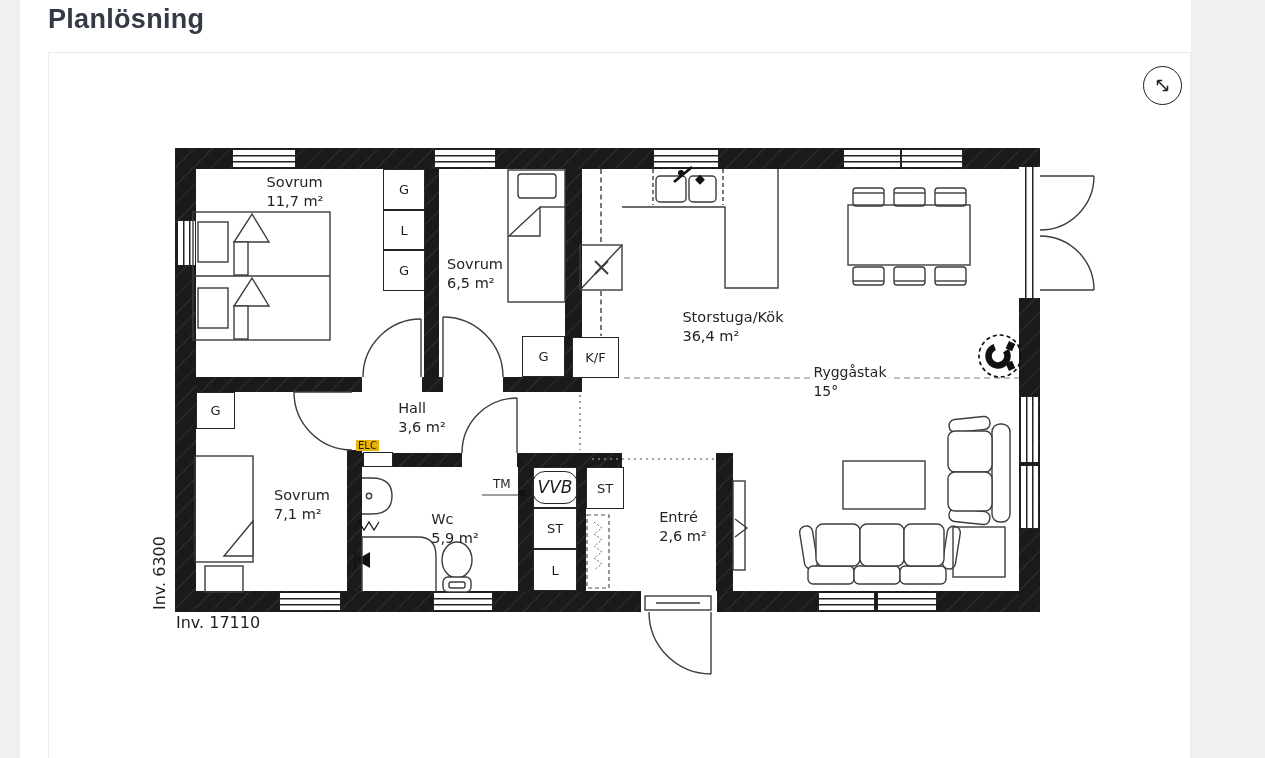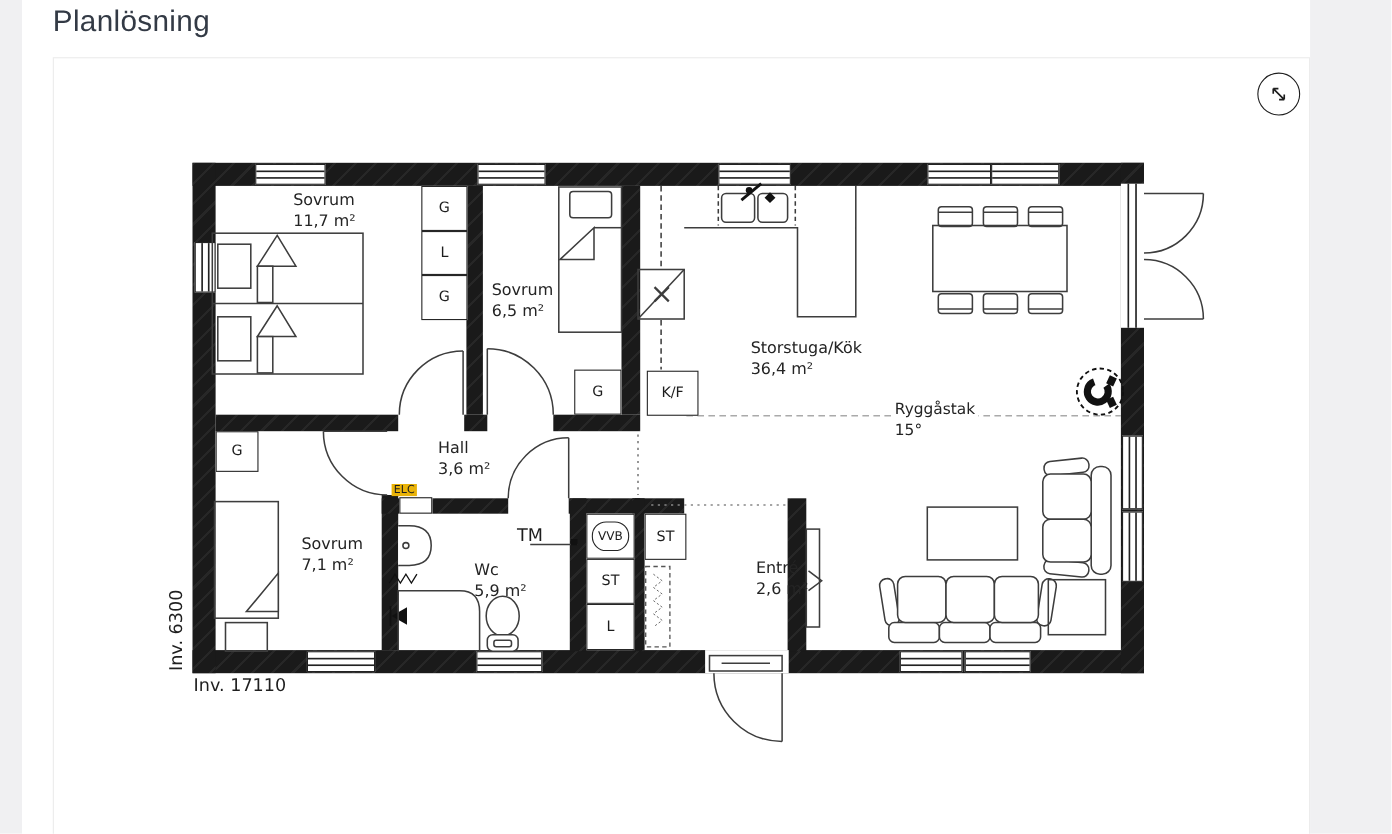--- a/index.html
+++ b/index.html
@@ -3,38 +3,38 @@
 <meta charset="utf-8">
 <style>
   html,body{margin:0;padding:0;}
   body{width:1265px;height:758px;position:relative;overflow:hidden;background:#fff;
        font-family:"DejaVu Sans",sans-serif;color:#2a2a2a;}
   .edge{position:absolute;top:0;bottom:0;background:#f0f0f2;}
   #edge-left{left:0;width:20px;}
   #edge-right{left:1191px;width:74px;}
   #card{position:absolute;left:48px;top:52px;width:1141px;height:720px;background:#fff;
         border:1px solid #ececec;}
-  #page-title{position:absolute;left:48px;top:4px;font-size:27px;font-weight:400;
+  #page-title{position:absolute;left:48px;top:4px;font-size:27px;font-weight:700;
         color:#333a45;font-family:"Liberation Sans",sans-serif;letter-spacing:.3px;}
   #expand-btn{position:absolute;left:1143px;top:66px;width:37px;height:37px;border:1.7px solid #1e1e1e;
         border-radius:50%;background:#fff;display:flex;align-items:center;justify-content:center;cursor:pointer;}
   
   .w{position:absolute;background:#1a1a1a;
      background-image:repeating-linear-gradient(135deg,rgba(255,255,255,.06) 0 2px,transparent 2px 13px);}
   
   .winH,.winV{position:absolute;background-color:#fff;border:1.5px solid #222;box-sizing:border-box;}
   .winH{background-image:linear-gradient(#222,#222),linear-gradient(#222,#222);
         background-repeat:no-repeat;background-size:100% 1.5px;background-position:0 30%,0 68%;}
   .winV{background-image:linear-gradient(#222,#222),linear-gradient(#222,#222);
         background-repeat:no-repeat;background-size:1.5px 100%;background-position:30% 0,68% 0;}
   .opening{position:absolute;background:#fff;}
   
   .box{position:absolute;background:#fff;border:1.5px solid #262626;box-sizing:border-box;
        display:flex;align-items:center;justify-content:center;font-size:13px;color:#1d1d1d;}
-  .pill{border:1.4px solid #262626;border-radius:13px;padding:7px 5px;font-size:11px;line-height:1;}
+  .pill{border:1.4px solid #262626;border-radius:13px;padding:7px 5px;font-size:17px;line-height:1;font-style:italic;}
   
   .lbl{position:absolute;transform:translateX(-50%);white-space:nowrap;
        font-size:14.5px;line-height:19px;color:#242424;}
   .lbl span{display:block;}
   .onln{background:#fff;padding:0 3px;}
   .tiny{position:absolute;font-size:10px;color:#1d1d1d;background:#eab308;padding:0 2px;text-align:right;}
   .dim{position:absolute;font-size:16px;color:#1f1f1f;white-space:nowrap;}
   svg.overlay{position:absolute;left:0;top:0;}
 </style>
 </head>
@@ -233,40 +233,40 @@
   </div>
 <div class="box" style="left:383px;top:250px;width:42px;height:41px">
     <span>G</span>
   </div>
 <div class="box" style="left:522px;top:336px;width:43px;height:41px">
     <span>G</span>
   </div>
 <div class="box" style="left:196px;top:392px;width:39px;height:37px">
     <span>G</span>
   </div>
-<div class="box" style="left:588px;top:337px;width:47px;height:41px">
+<div class="box" style="left:572px;top:337px;width:47px;height:41px">
     <span>K/F</span>
   </div>
 <div class="box" style="left:533px;top:467px;width:44px;height:41px">
     <span class="pill">VVB</span>
   </div>
 <div class="box" style="left:533px;top:508px;width:44px;height:41px">
     <span>ST</span>
   </div>
 <div class="box" style="left:533px;top:549px;width:44px;height:42px">
     <span>L</span>
   </div>
 <div class="box" style="left:586px;top:467px;width:38px;height:42px">
     <span>ST</span>
   </div>
 
 <div style="position:absolute;left:363px;top:452px;width:30px;height:15px;background:#fff;border:1.2px solid #222;box-sizing:border-box"></div>
 <div class="tiny" style="left:356px;top:440px">ELC</div>
 
-<div style="position:absolute;left:470px;top:477px;font-size:16px;color:#1d1d1d">TM</div>
+<div style="position:absolute;left:493px;top:477px;font-size:12px;color:#1d1d1d">TM</div>
 
 <div class="lbl" style="left:295px;top:173px">
   <span>Sovrum</span>
   <span>11,7 m²</span>
 </div>
 <div class="lbl" style="left:475px;top:255px">
   <span>Sovrum</span>
   <span>6,5 m²</span>
 </div>
 <div class="lbl" style="left:733px;top:308px">
@@ -278,21 +278,21 @@
   <span>3,6 m²</span>
 </div>
 <div class="lbl" style="left:302px;top:486px">
   <span>Sovrum</span>
   <span>7,1 m²</span>
 </div>
 <div class="lbl" style="left:455px;top:510px">
   <span>Wc</span>
   <span>5,9 m²</span>
 </div>
-<div class="lbl" style="left:711px;top:508px">
+<div class="lbl" style="left:683px;top:508px">
   <span>Entré</span>
   <span>2,6 m²</span>
 </div>
 <div class="lbl" style="left:850px;top:363px;font-size:14px">
   <span class="onln">Ryggåstak</span>
   <span class="onln">15°</span>
 </div>
 
 <div class="dim" style="left:176px;top:613px">Inv. 17110</div>
 <div class="dim" style="left:150px;top:610px;transform:rotate(-90deg);transform-origin:0 0">Inv. 6300</div>

